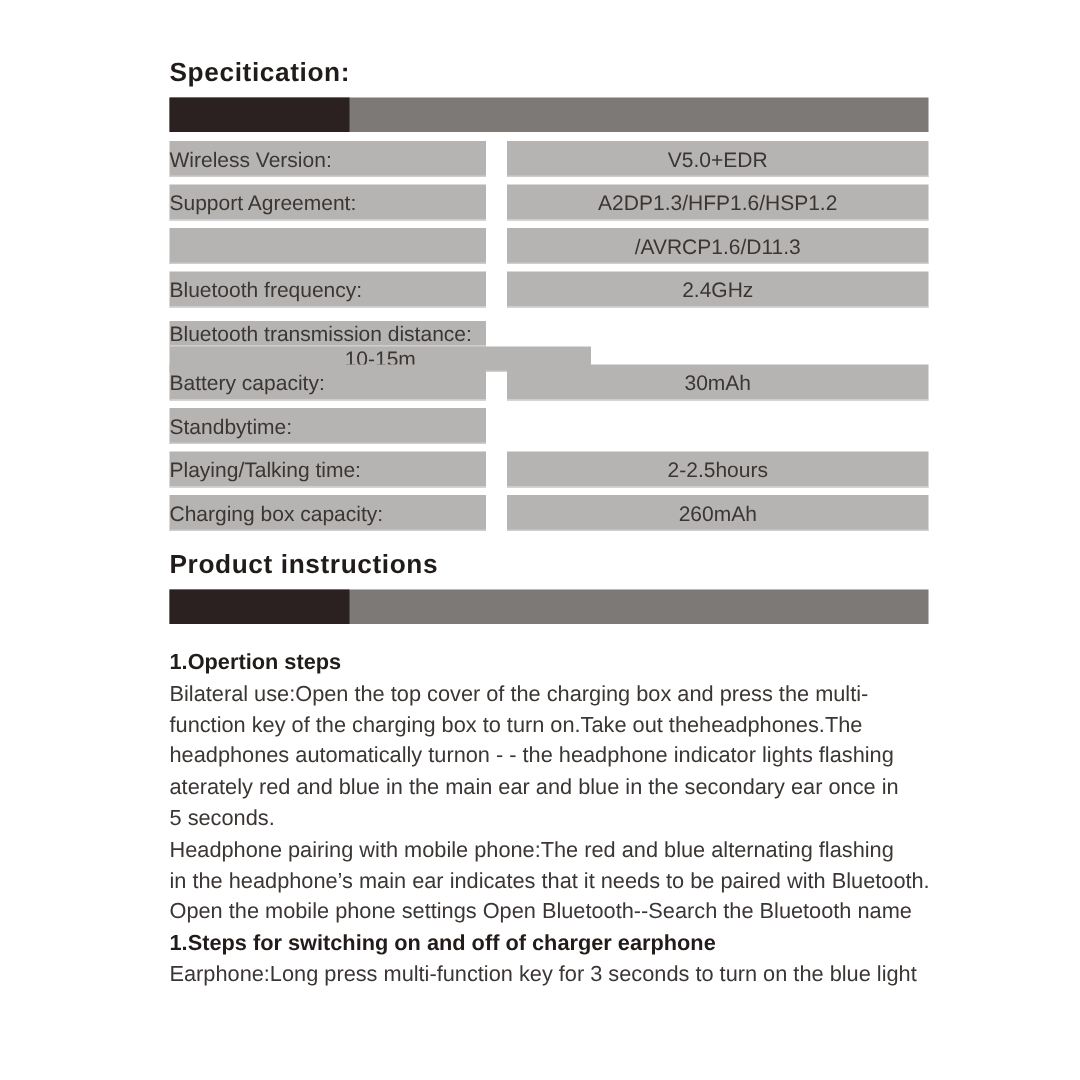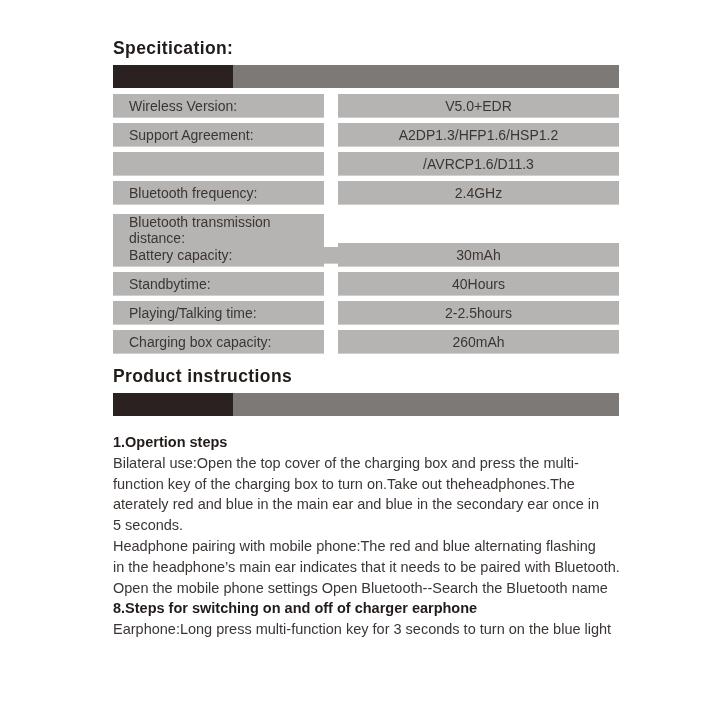--- a/index.html
+++ b/index.html
@@ -45,21 +45,21 @@
   }
   .spec-row.gap-before { margin-top: 9px; flex-direction: column; }
   .cell {
     background: var(--cell-bg, #b6b4b2);
     color: var(--body-text, #3b3633);
     font-size: 14px;
     display: flex;
     align-items: center;
     border-bottom: 1px solid #cfcecd;
   }
-  .cell.label { width: 211px; padding-left: 16px; }
+  .cell.label { width: 211px; padding-left: 0; }
   .cell.value { width: 281px; justify-content: center; text-align: center; }
 
   .inst-lines { margin-top: 16px; }
   .inst-line {
     font-size: 14.5px;
     line-height: 20.8px;
     color: var(--body-text, #3b3633);
     white-space: nowrap;
   }
   .inst-line.bold {
@@ -98,21 +98,20 @@
       <div class="spec-row gap-before">
         <div class="cell label">Bluetooth transmission distance:</div>
         <div class="cell value">10-15m</div>
       </div>
       <div class="spec-row">
         <div class="cell label">Battery capacity:</div>
         <div class="cell value">30mAh</div>
       </div>
       <div class="spec-row">
         <div class="cell label">Standbytime:</div>
-        <div class="cell value">40Hours</div>
       </div>
       <div class="spec-row">
         <div class="cell label">Playing/Talking time:</div>
         <div class="cell value">2-2.5hours</div>
       </div>
       <div class="spec-row">
         <div class="cell label">Charging box capacity:</div>
         <div class="cell value">260mAh</div>
       </div>
     </div>
@@ -121,23 +120,24 @@
   <div class="section inst-section">
     <div class="sec-title">Product instructions</div>
     <div class="divider-bar">
       <div class="divider-dark"></div>
     </div>
 
     <div class="inst-lines">
       <div class="inst-line bold">1.Opertion steps</div>
       <div class="inst-line">Bilateral use:Open the top cover of the charging box and press the multi-</div>
       <div class="inst-line">function key of the charging box to turn on.Take out theheadphones.The</div>
+      <div class="inst-line">headphones automatically turnon - - the headphone indicator lights flashing</div>
       <div class="inst-line">aterately red and blue in the main ear and blue in the secondary ear once in</div>
       <div class="inst-line">5 seconds.</div>
       <div class="inst-line">Headphone pairing with mobile phone:The red and blue alternating flashing</div>
       <div class="inst-line">in the headphone’s main ear indicates that it needs to be paired with Bluetooth.</div>
       <div class="inst-line">Open the mobile phone settings Open Bluetooth--Search the Bluetooth name</div>
-      <div class="inst-line bold">8.Steps for switching on and off of charger earphone</div>
+      <div class="inst-line bold">1.Steps for switching on and off of charger earphone</div>
       <div class="inst-line">Earphone:Long press multi-function key for 3 seconds to turn on the blue light</div>
     </div>
   </div>
 
 </div>
 
 </body></html>

